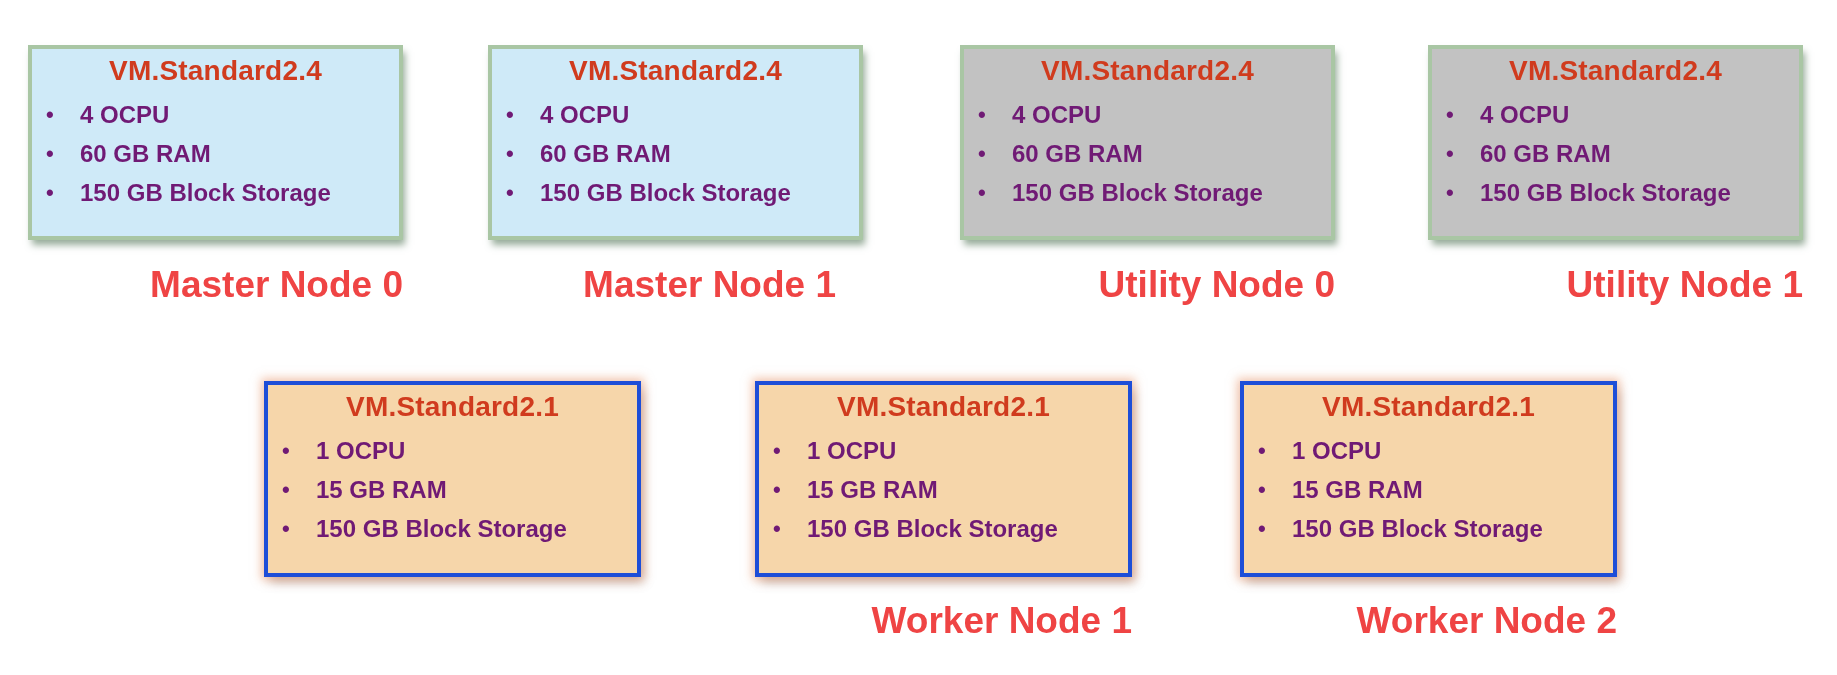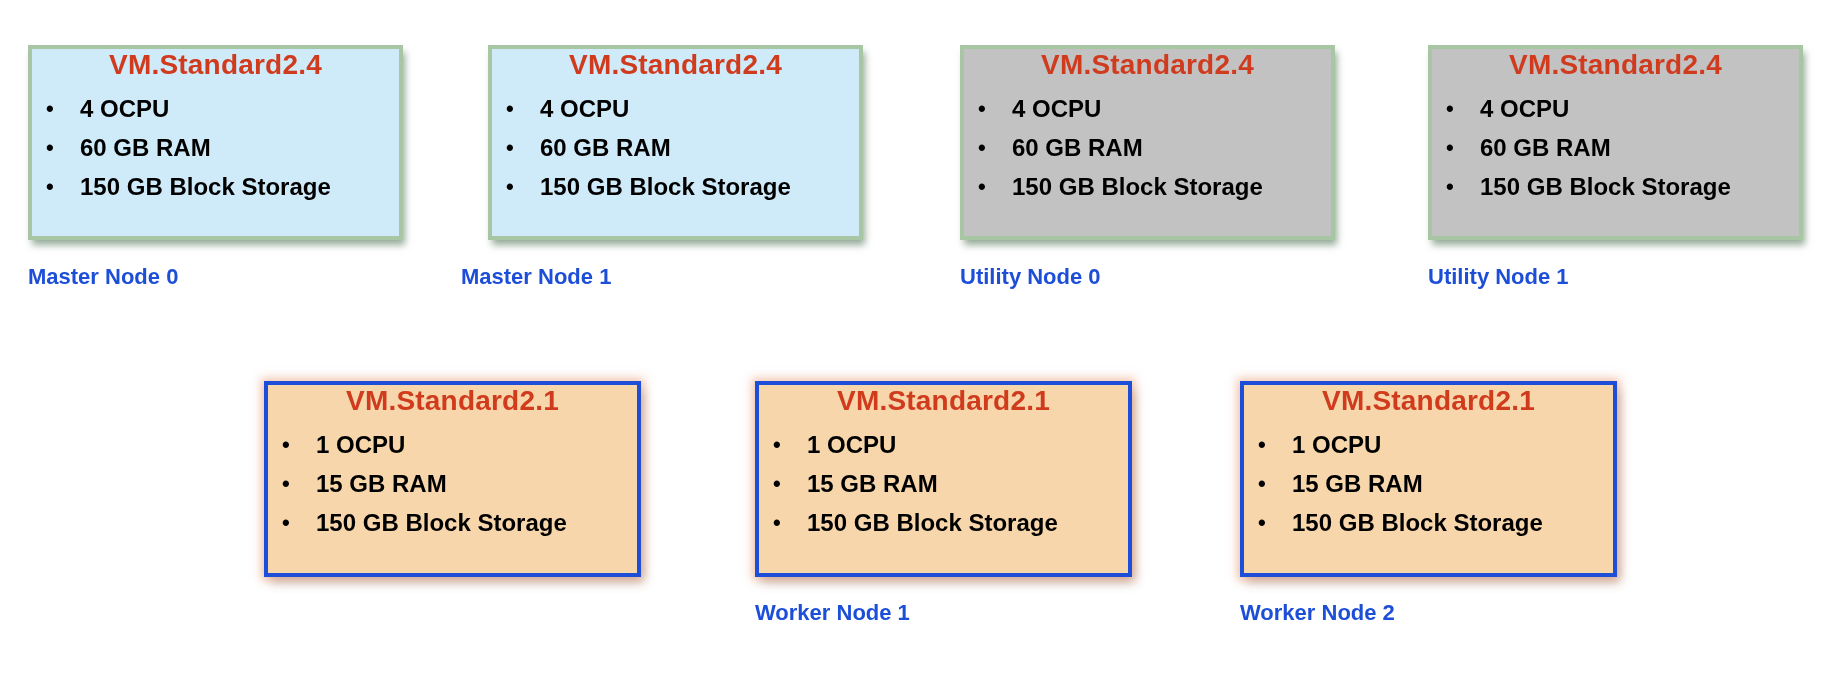--- a/index.html
+++ b/index.html
@@ -29,52 +29,52 @@
   .card.utility { background: #c2c2c2; }
   .card.worker {
     width: 377px;
     height: 196px;
     background: #f6d6aa;
     border: 4px solid #1d4ed8;
     box-shadow: 0 0 9px 3px rgba(232, 153, 113, 0.55),
                 4px 7px 10px -2px rgba(110, 75, 60, 0.4);
   }
   .card-title {
-    margin-top: 0;
+    margin-top: 6px;
     text-align: center;
     font-size: 28px;
     font-weight: bold;
     color: #d03b1e;
     letter-spacing: 0.2px;
   }
   .spec-list {
     list-style: none;
     margin: 8px 0 0 0;
     padding: 0 8px 0 14px;
   }
   .spec-item {
     font-size: 24px;
     font-weight: bold;
-    color: #000000;
+    color: #701a75;
     line-height: 39px;
     white-space: nowrap;
   }
   .bullet {
     display: inline-block;
     width: 14px;
     margin-right: 20px;
     font-size: 22px;
     vertical-align: 1px;
   }
   .node-label {
     position: absolute;
-    text-align: left;
-    font-size: 22px;
+    text-align: right;
+    font-size: 37px;
     font-weight: bold;
-    color: #1d4ed8;
+    color: #ef4444;
     white-space: nowrap;
   }
 </style>
 </head>
 <body>
 
 <div class="canvas">
 
   <div class="card green-border master" style="left:28px; top:45px;">
     <div class="card-title">VM.Standard2.4</div>

